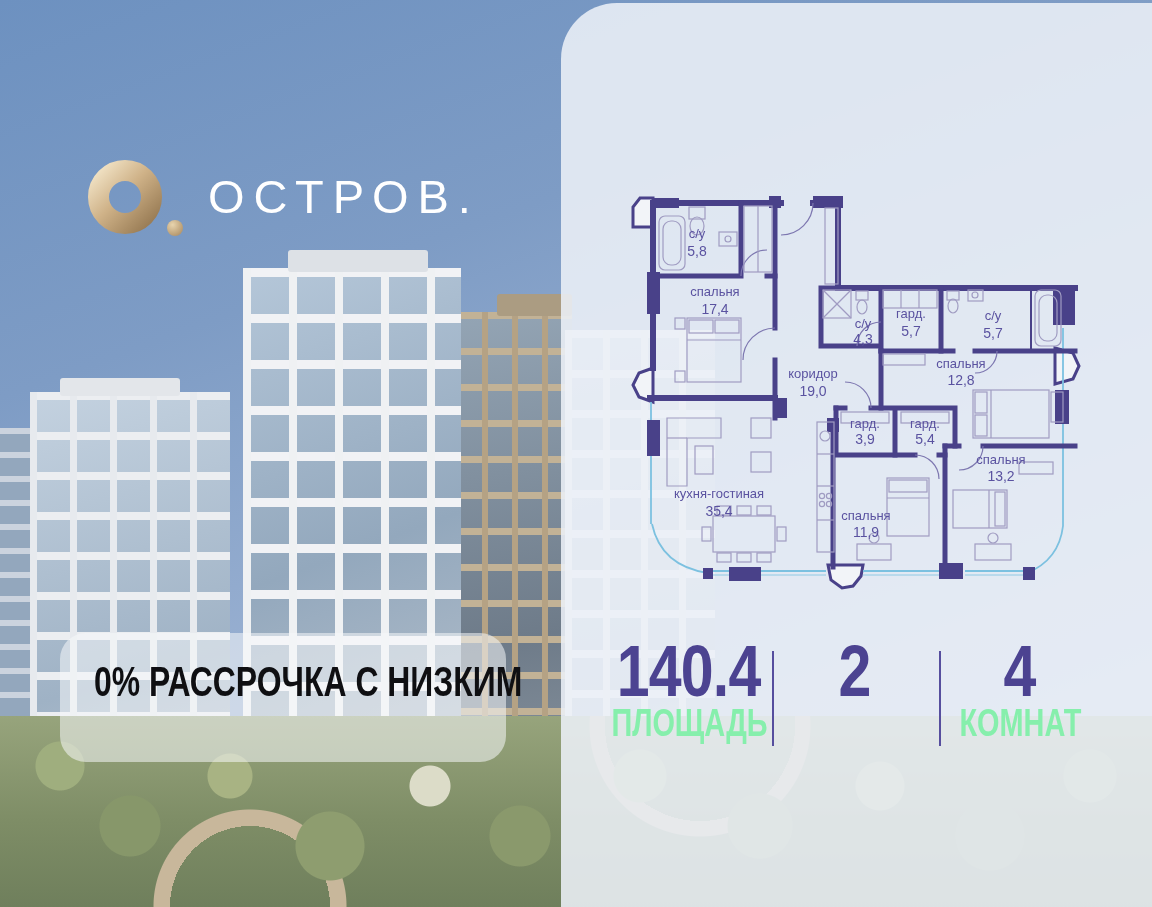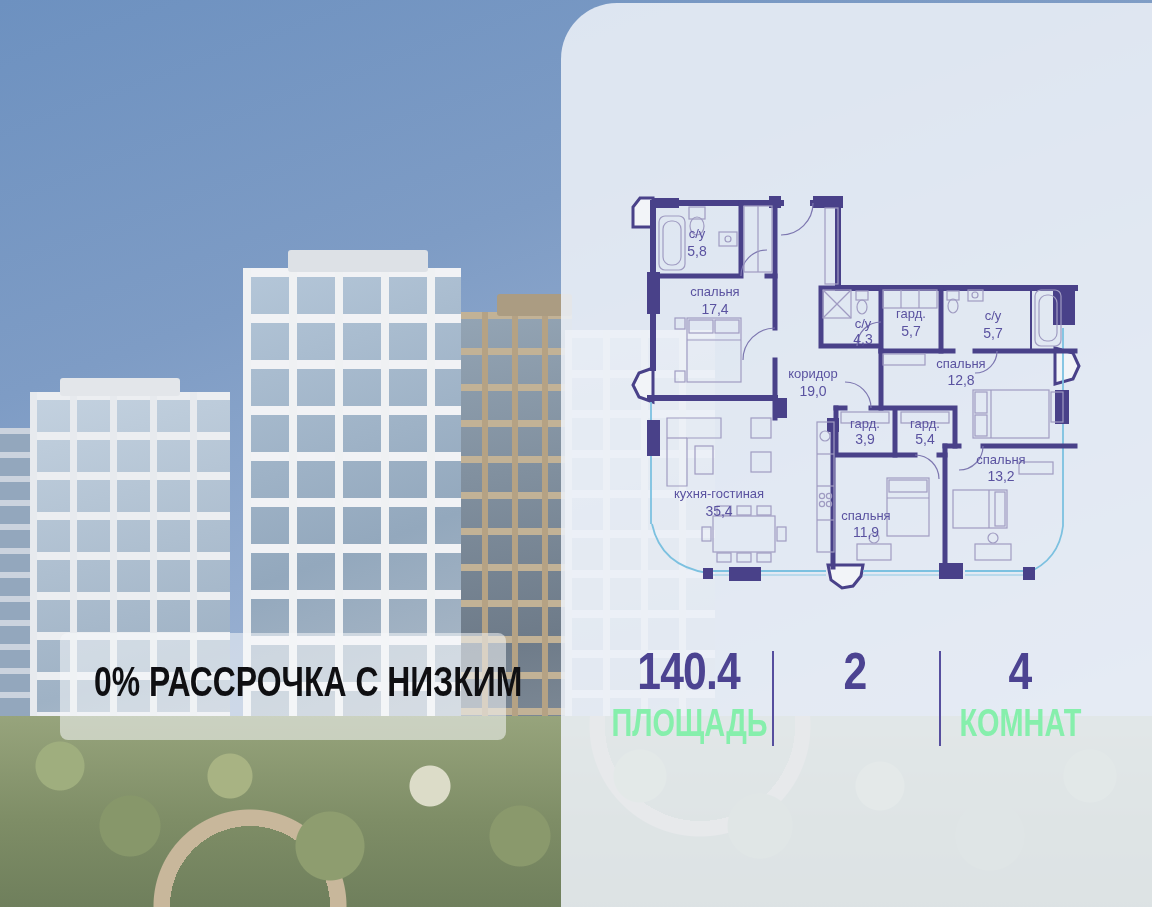--- a/index.html
+++ b/index.html
@@ -58,27 +58,27 @@
       radial-gradient(circle at 250px 190px, rgba(0,0,0,0) 0 80px, #c8b79b 80px 96px, rgba(0,0,0,0) 97px),
       radial-gradient(circle at 700px 10px,  rgba(0,0,0,0) 0 95px, #c2b194 95px 110px, rgba(0,0,0,0) 111px),
       linear-gradient(180deg,#97a47c 0%,#7e8d66 55%,#6f7f5c 100%);}
   
   .panel{position:absolute; left:561px; top:3px; width:591px; height:904px;
     background:rgba(236,240,247,0.88); border-top-left-radius:56px;}
   
   .logo{position:absolute; left:88px; top:158px; display:flex; align-items:center;}
   .logo-text{color:#ffffff; font-size:47px; letter-spacing:9px; font-weight:400; margin-left:20px; padding-bottom:6px;}
   
-  .promo{position:absolute; left:60px; top:633px; width:446px; height:107px;
-    background:rgba(246,247,249,0.55); border-radius:8px; padding:26px 8px 0 34px; box-sizing:border-box;}
+  .promo{position:absolute; left:60px; top:633px; width:446px; height:129px;
+    background:rgba(246,247,249,0.55); border-radius:26px; padding:26px 8px 0 34px; box-sizing:border-box;}
   .promo-line{font-size:42px; line-height:45px; font-weight:700; color:#0f0f12; white-space:nowrap;}
   .promo-line span{display:inline-block; transform:scaleX(0.76); transform-origin:left center;}
   
   .stat{position:absolute; width:210px; text-align:center; top:641px;}
-  .stat-value{font-size:52px; line-height:60px; font-weight:700; color:#4c4391;}
+  .stat-value{font-size:72px; line-height:60px; font-weight:700; color:#4c4391;}
   .stat-value span{display:inline-block; transform:scaleX(0.82); transform-origin:center; letter-spacing:-1px;}
   .stat-label{font-size:39px; line-height:38px; font-weight:700; color:#86efac; margin-top:3px;}
   .stat-label span{display:inline-block; transform:scaleX(0.74); transform-origin:center;}
   .stat1{left:584px;} .stat2{left:750px;} .stat3{left:915px;}
   .vdiv{position:absolute; top:651px; width:2px; height:95px; background:#564e9e;}
   .vdiv1{left:772px;} .vdiv2{left:939px;}
   
   .plan{position:absolute; left:623px; top:176px;}
   .plan text{fill:#5a52a0; font-family:"Liberation Sans", sans-serif;}
   .rname{font-size:13px;} .rarea{font-size:14px;}
@@ -96,20 +96,38 @@
     <div class="tower t-tan"></div>
     <div class="roof r-tan"></div>
     <div class="tower t-far"></div>
     <div class="tower t-main"></div>
     <div class="roof r-main"></div>
     <div class="park"></div>
   </div>
 
   <div class="panel"></div>
 
+  <div class="logo">
+    <svg width="100" height="82" viewBox="0 0 100 82">
+      <defs>
+        <linearGradient id="gold" x1="0" y1="0" x2="1" y2="1">
+          <stop offset="0" stop-color="#f0e1c3"></stop>
+          <stop offset="0.45" stop-color="#cfb288"></stop>
+          <stop offset="1" stop-color="#997c55"></stop>
+        </linearGradient>
+        <radialGradient id="gold2" cx="0.35" cy="0.3" r="0.9">
+          <stop offset="0" stop-color="#e8d4ae"></stop>
+          <stop offset="1" stop-color="#a9895e"></stop>
+        </radialGradient>
+      </defs>
+      <circle cx="37" cy="39" r="26.5" fill="none" stroke="url(#gold)" stroke-width="21"></circle>
+      <circle cx="87" cy="70" r="8" fill="url(#gold2)"></circle>
+    </svg>
+    <div class="logo-text">ОСТРОВ.</div>
+  </div>
 
   <svg class="plan" width="462" height="424" viewBox="0 0 462 424">
 
     <g stroke="#494189" stroke-width="3" fill="#f2f4f8">
       <path d="M30,51 L10,51 L10,31 L17,22 L30,22 Z"></path>
       <path d="M30,192 L16,197 L10,209 L16,221 L30,226 Z"></path>
       <path d="M432,172 L450,177 L456,190 L450,203 L432,208 Z"></path>
       <path d="M205,389 L208,404 L219,412 L230,410 L238,400 L240,389 Z"></path>
     </g>
 

